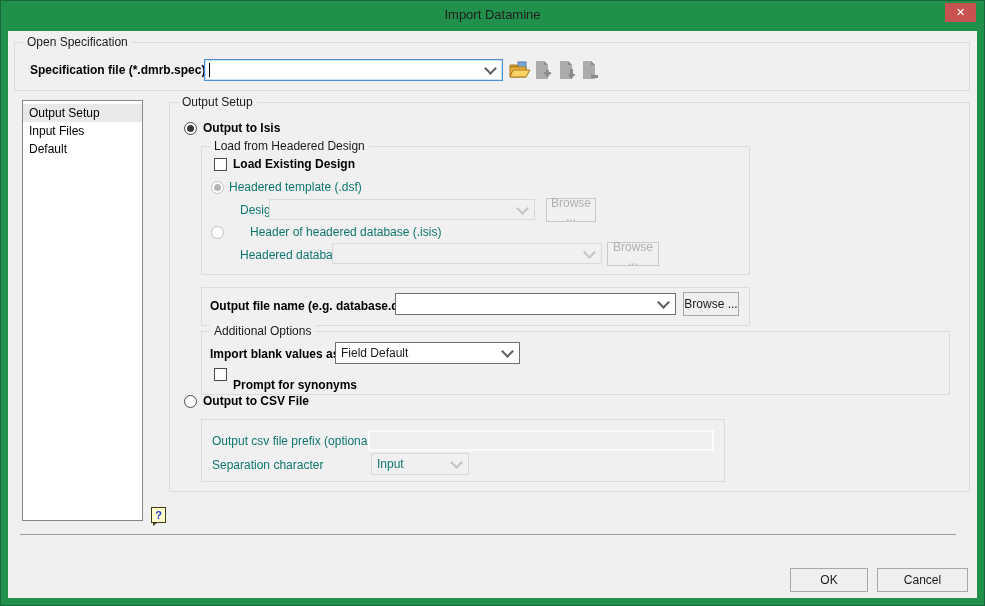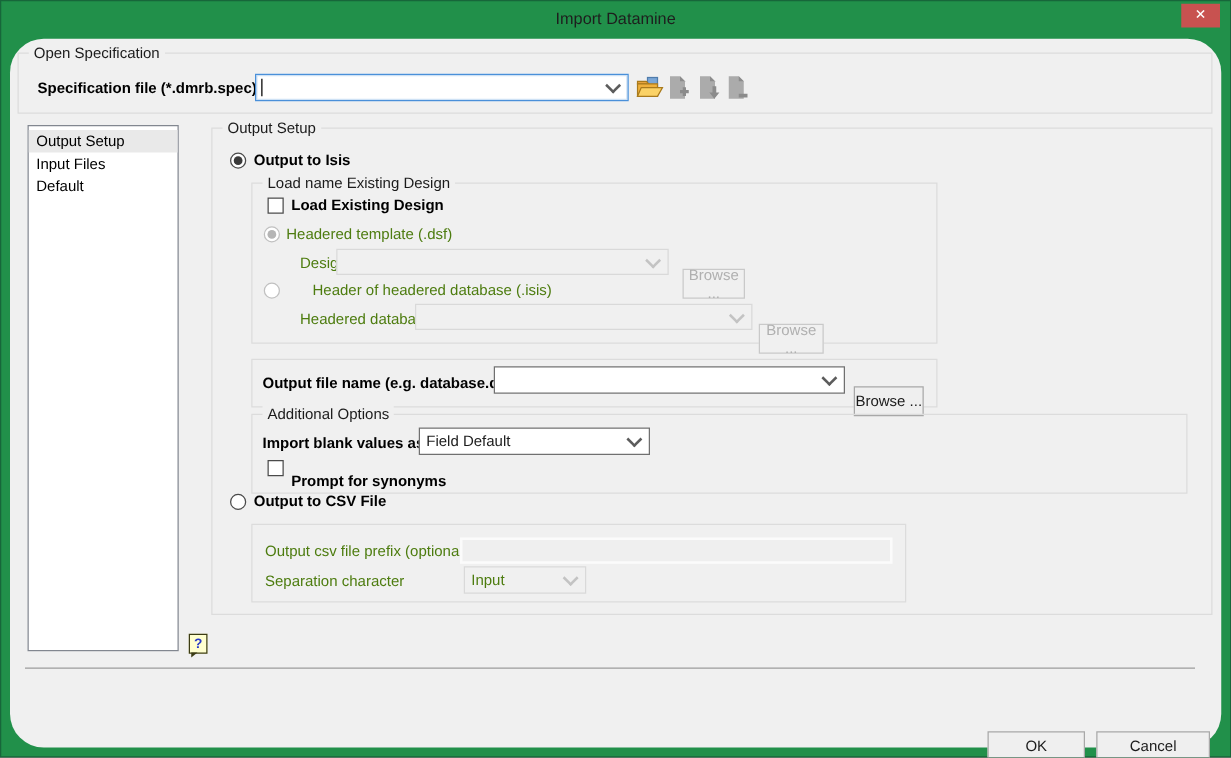--- a/index.html
+++ b/index.html
@@ -6,41 +6,41 @@
   .dialog{
     position:relative;width:985px;height:606px;background:#21904a;
     box-shadow:inset 0 0 0 1px #17663a;
     font-family:"Liberation Sans",sans-serif;font-size:12px;color:#1b1b1b;
     overflow:hidden;
   }
   .titlebar{position:absolute;left:0;top:0;width:100%;height:31px;}
   .title{position:absolute;left:0;right:0;top:0;height:29px;line-height:29px;text-align:center;color:#1e1e1e;font-size:13px;}
   .close-btn{position:absolute;top:3px;right:9px;width:31px;height:19px;background:#c85250;color:#fff;
     text-align:center;line-height:19px;font-size:11px;cursor:pointer;}
-  .content{position:absolute;left:8px;top:31px;width:969px;height:567px;background:#f0f0f0;border-radius:27px;}
+  .content{position:absolute;left:8px;top:31px;width:969px;height:567px;background:#f0f0f0;}
   .group{position:absolute;border:1px solid #dcdcdc;}
   .g-cap{position:absolute;top:-8px;left:8px;background:#f0f0f0;padding:0 4px;line-height:14px;color:#1b1b1b;white-space:nowrap;}
   .lbl{position:absolute;line-height:14px;white-space:nowrap;}
   .b{font-weight:bold;color:#000;}
-  .dis{color:#4d7c0f;}
+  .dis{color:#0f766e;}
 
   
   .combo{position:absolute;background:#fff;border:1px solid #707070;box-sizing:border-box;}
   .combo .val{position:absolute;left:5px;top:50%;transform:translateY(-50%);line-height:14px;white-space:nowrap;}
   .chev{position:absolute;right:7px;top:50%;width:7px;height:7px;margin-top:-6px;
     border-left:2px solid #5c5c5c;border-bottom:2px solid #5c5c5c;transform:rotate(-45deg);}
   .combo.focus{border:1px solid #4a90d9;box-shadow:inset 0 0 0 1px #cfe2f5;}
   .combo.disabled{background:#f0f0f0;border:1px solid #d9d9d9;}
   .combo.disabled .chev{border-color:#c3c3c3;}
   .input.disabled{position:absolute;background:#efefef;border:2px solid #fbfbfb;box-sizing:border-box;}
   .caret{position:absolute;left:4px;top:3px;width:1px;height:14px;background:#000;}
 
   
   .btn{position:absolute;background:#efefef;border:1px solid #a8a8a8;box-sizing:border-box;
-    text-align:center;color:#1b1b1b;cursor:pointer;display:flex;align-items:center;justify-content:center;margin-top:17px;}
+    text-align:center;color:#1b1b1b;cursor:pointer;display:flex;align-items:center;justify-content:center;}
   .btn.disabled{border:1px solid #c9c9c9;color:#b0b0b0;cursor:default;background:#f0f0f0;}
 
   
   .radio{position:absolute;width:13px;height:13px;border-radius:50%;background:#fff;border:1px solid #4a4a4a;box-sizing:border-box;}
   .radio.checked::after{content:"";position:absolute;left:2px;top:2px;width:7px;height:7px;border-radius:50%;background:#3a3a3a;}
   .radio.disabled{border-color:#c0c0c0;}
   .radio.disabled.checked::after{background:#b5b5b5;}
   .checkbox{position:absolute;width:13px;height:13px;background:#fff;border:1px solid #4a4a4a;box-sizing:border-box;}
 
   
@@ -119,21 +119,21 @@
       <div class="list-item">Default</div>
     </div>
 
     <div class="group" style="left:161px;top:71px;width:799px;height:388px;">
       <span class="g-cap">Output Setup</span>
 
       <span class="radio checked" style="left:14px;top:19px;"></span>
       <span class="lbl b" style="left:33px;top:18px;">Output to Isis</span>
 
       <div class="group" style="left:31px;top:43px;width:547px;height:127px;">
-        <span class="g-cap">Load name Existing Design</span>
+        <span class="g-cap">Load from Headered Design</span>
 
         <span class="checkbox" style="left:12px;top:11px;"></span>
         <span class="lbl b" style="left:31px;top:10px;">Load Existing Design</span>
 
         <span class="radio checked disabled" style="left:9px;top:34px;"></span>
         <span class="lbl dis" style="left:27px;top:33px;">Headered template (.dsf)</span>
 
         <span class="lbl dis" style="left:38px;top:56px;">Design</span>
         <div class="combo disabled" style="left:67px;top:52px;width:266px;height:21px;">
           <span class="val dis"></span>

